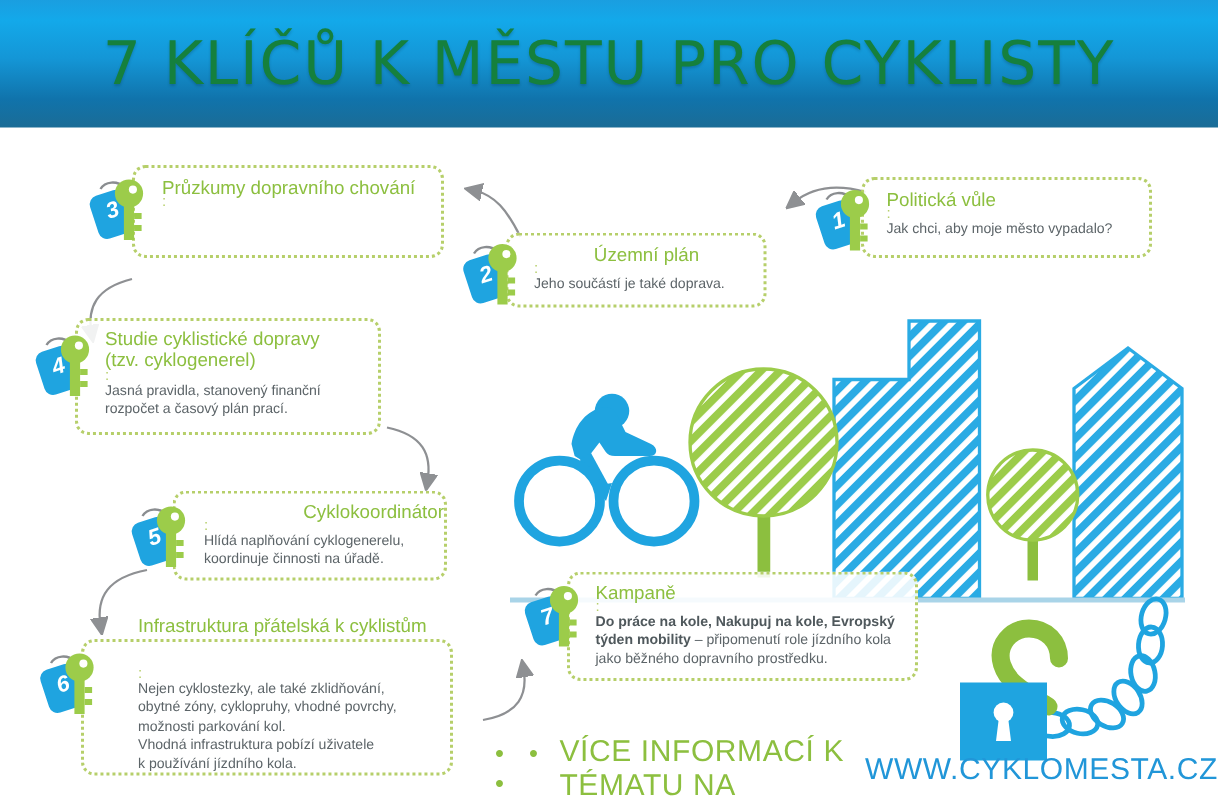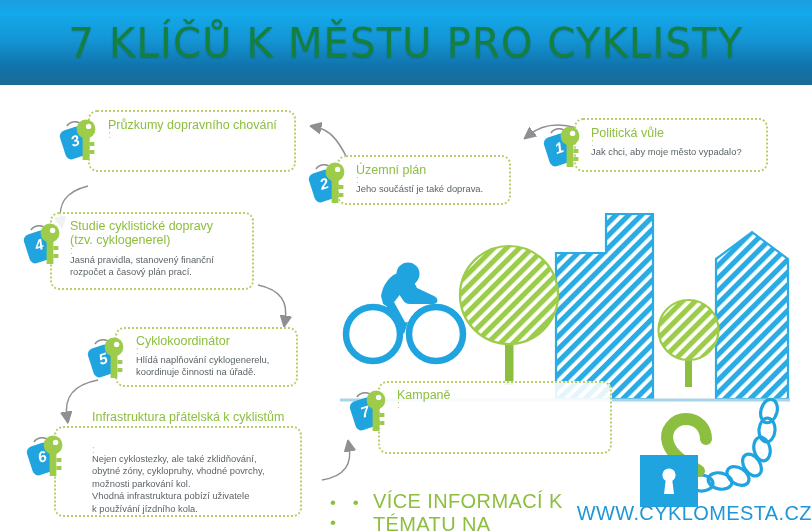--- a/index.html
+++ b/index.html
@@ -205,21 +205,21 @@
       <g fill="#9ccc4a">
         <circle cx="32" cy="17" r="9.4"></circle>
         <circle cx="34.6" cy="14.4" r="2.7" fill="#ffffff"></circle>
         <rect x="28.6" y="24" width="6.8" height="24"></rect>
         <rect x="35.4" y="30" width="5" height="4"></rect>
         <rect x="35.4" y="38" width="5" height="4"></rect>
       </g>
     </svg>
     <div class="tagnum" style="left:10px;top:20px;width:22px;transform:rotate(-18deg);">2</div>
   </div>
-  <div class="card-title" style="left:356px;top:163px;width:150px;">Územní plán</div>
+  <div class="card-title" style="left:356px;top:163px;width:150px;text-align:center;">Územní plán</div>
   <div class="colon-dots" style="left:356px;top:177px;">:</div>
   <div class="card-body" style="left:356px;top:183px;width:150px;">Jeho součástí je také doprava.</div>
 
   <div class="card" style="left:88px;top:110px;width:208px;height:62px;"></div>
   <div class="keygroup" style="left:54px;top:112px;">
     <svg viewBox="0 0 56 56" width="56" height="56" xmlns="http://www.w3.org/2000/svg">
       <path d="M29,13 C24,8 16,9 13,14" fill="none" stroke="#8a8d90" stroke-width="1.6"></path>
       <g transform="rotate(-18 20 30)">
         <rect x="8" y="16" width="24" height="30" rx="6" fill="#1fa4e0"></rect>
       </g>
@@ -269,21 +269,21 @@
       <g fill="#9ccc4a">
         <circle cx="32" cy="17" r="9.4"></circle>
         <circle cx="34.6" cy="14.4" r="2.7" fill="#ffffff"></circle>
         <rect x="28.6" y="24" width="6.8" height="24"></rect>
         <rect x="35.4" y="30" width="5" height="4"></rect>
         <rect x="35.4" y="38" width="5" height="4"></rect>
       </g>
     </svg>
     <div class="tagnum" style="left:10px;top:20px;width:22px;transform:rotate(-18deg);">5</div>
   </div>
-  <div class="card-title" style="left:136px;top:334px;width:160px;">Cyklokoordinátor</div>
+  <div class="card-title" style="left:136px;top:334px;width:160px;text-align:right;">Cyklokoordinátor</div>
   <div class="colon-dots" style="left:136px;top:348px;">:</div>
   <div class="card-body" style="left:136px;top:354px;width:162px;">Hlídá naplňování cyklogenerelu,
 koordinuje činnosti na úřadě.</div>
 
   <div class="card" style="left:54px;top:426px;width:248px;height:91px;"></div>
   <div class="keygroup" style="left:21px;top:428px;">
     <svg viewBox="0 0 56 56" width="56" height="56" xmlns="http://www.w3.org/2000/svg">
       <path d="M29,13 C24,8 16,9 13,14" fill="none" stroke="#8a8d90" stroke-width="1.6"></path>
       <g transform="rotate(-18 20 30)">
         <rect x="8" y="16" width="24" height="30" rx="6" fill="#1fa4e0"></rect>
@@ -318,20 +318,23 @@
         <circle cx="34.6" cy="14.4" r="2.7" fill="#ffffff"></circle>
         <rect x="28.6" y="24" width="6.8" height="24"></rect>
         <rect x="35.4" y="30" width="5" height="4"></rect>
         <rect x="35.4" y="38" width="5" height="4"></rect>
       </g>
     </svg>
     <div class="tagnum" style="left:10px;top:20px;width:22px;transform:rotate(-18deg);">7</div>
   </div>
   <div class="card-title" style="left:397px;top:388px;width:212px;">Kampaně</div>
   <div class="colon-dots" style="left:397px;top:402px;">:</div>
+  <div class="card-body" style="left:397px;top:408px;width:214px;"><b>Do práce na kole, Nakupuj na kole, Evropský
+týden mobility</b><span> – připomenutí role jízdního kola
+jako běžného dopravního prostředku.</span></div>
 
   <div class="footer">
     <span class="footer-dots">• • •</span>
     <span class="footer-text">VÍCE INFORMACÍ K TÉMATU NA</span>
     <a class="footer-url" style="text-decoration:none;">WWW.CYKLOMESTA.CZ</a>
   </div>
 
 </div>
 
 </body></html>

